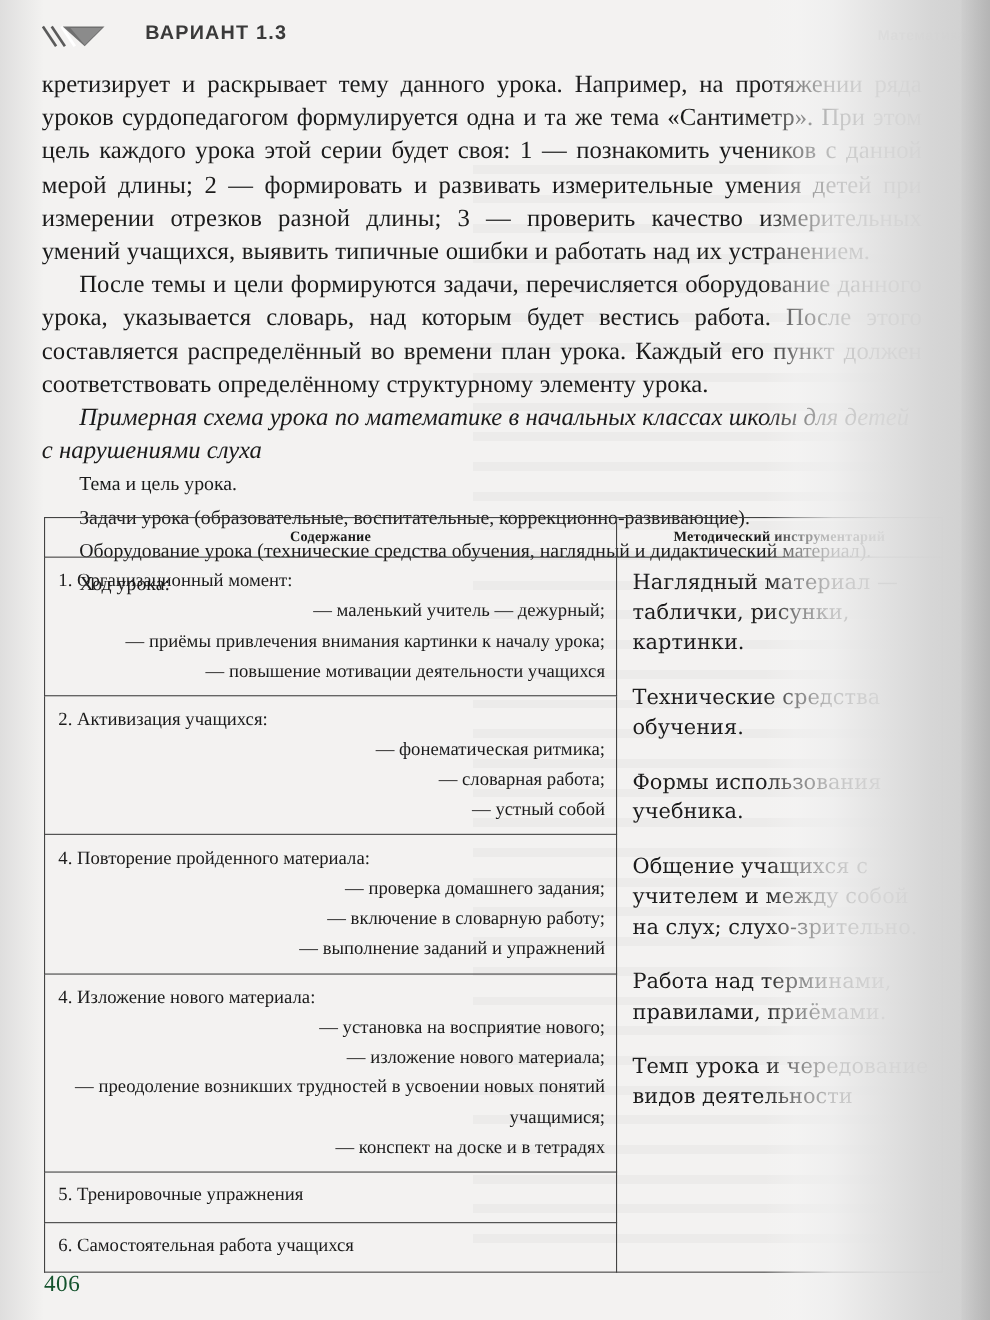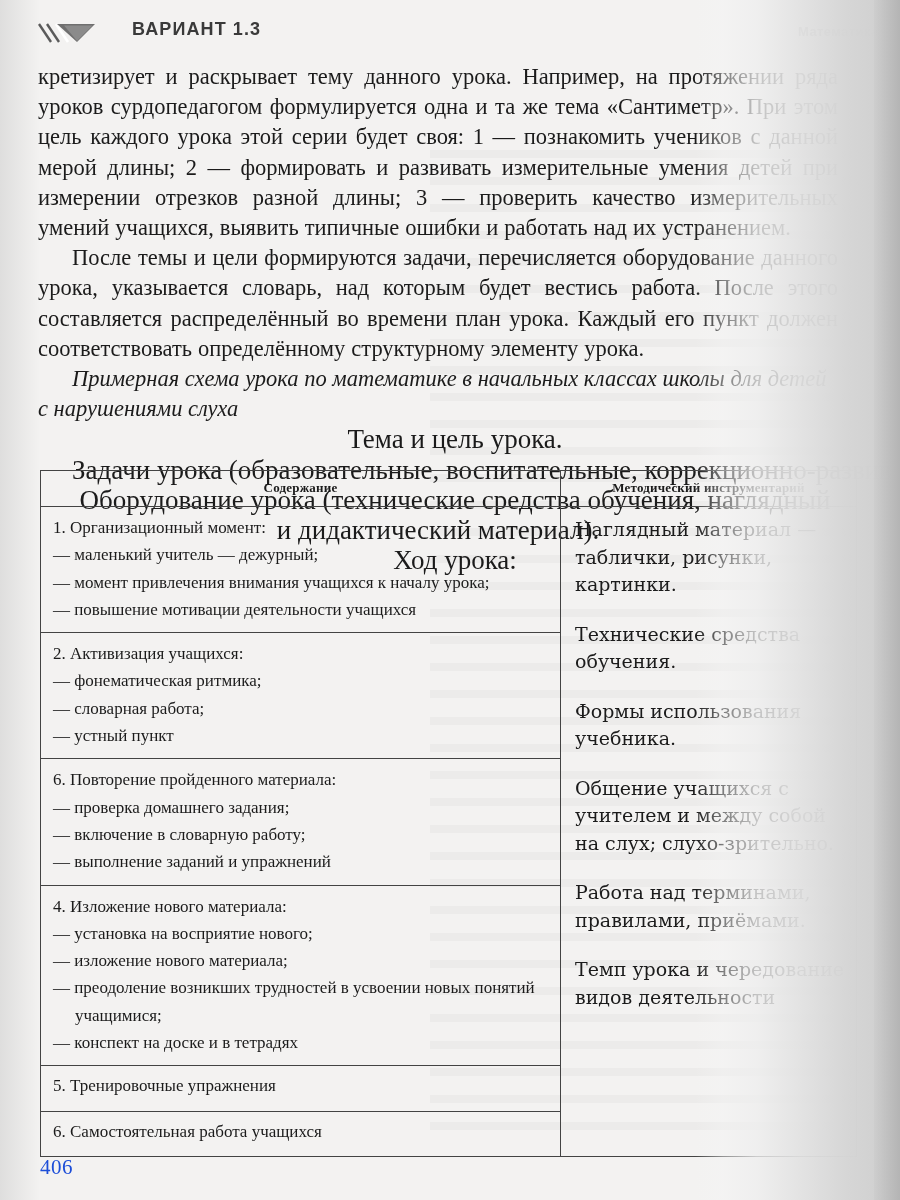--- a/index.html
+++ b/index.html
@@ -142,25 +142,24 @@
 
   .ital-head {
     margin: 0;
     font-style: italic;
     font-size: 22.5px;
     line-height: 30.2px;
     text-indent: 34px;
   }
   .plain-line {
     margin: 0;
-    font-size: 27px;
+    font-size: 18px;
     line-height: 30.2px;
     text-indent: 34px;
     white-space: nowrap;
-    text-align: center;
   }
   .plain-line.wrap { white-space: normal; text-indent: 34px; }
 
   
   .plan-table {
     position: absolute;
     left: 40px;
     top: 470px;
     width: 816px;
     border-collapse: collapse;
@@ -184,20 +183,21 @@
 
   .cell-left {
     font-size: 17px;
     line-height: 27.3px;
   }
   .cell-left .item-title { display: block; }
   .cell-left .dash-item {
     display: block;
     padding-left: 22px;
     text-indent: -22px;
+    text-align: right;
   }
 
   .cell-right {
     font-family: "DejaVu Serif", "Liberation Serif", serif;
     font-size: 19px;
     line-height: 27.5px;
   }
   .cell-right p { margin: 0 0 22px 0; }
   .cell-right p:last-child { margin-bottom: 0; }
 
@@ -205,21 +205,21 @@
 
   
   td.methods { padding: 9px 10px 9px 14px; }
 
   
   .folio {
     position: absolute;
     left: 40px;
     top: 1155px;
     font-size: 21px;
-    color: #1d4ed8;
+    color: #14532d;
     letter-spacing: 0.5px;
   }
 </style>
 </head>
 <body>
 
 <div class="page">
 
   <div class="paper-tone"></div>
   <div class="showthrough"></div>
@@ -262,45 +262,45 @@
         <tr>
           <th>Содержание</th>
           <th>Методический инструментарий</th>
         </tr>
       </thead>
       <tbody>
         <tr>
           <td class="cell-left">
             <span class="item-title">1. Организационный момент:</span>
             <span class="dash-item">— маленький учитель — дежурный;</span>
-            <span class="dash-item">— момент привлечения внимания учащихся к началу урока;</span>
+            <span class="dash-item">— приёмы привлечения внимания картинки к началу урока;</span>
             <span class="dash-item">— повышение мотивации деятельности учащихся</span>
           </td>
           <td class="cell-right methods" rowspan="8">
             <p>Наглядный материал — таблички, рисунки, картинки.</p>
             <p>Технические средства обучения.</p>
             <p>Формы использования учебника.</p>
             <p>Общение учащихся с учителем и между собой на слух; слухо-зрительно.</p>
             <p>Работа над терминами, правилами, приёмами.</p>
             <p>Темп урока и чередование видов деятельности</p>
           </td>
         </tr>
 
         <tr>
           <td class="cell-left">
             <span class="item-title">2. Активизация учащихся:</span>
             <span class="dash-item">— фонематическая ритмика;</span>
             <span class="dash-item">— словарная работа;</span>
-            <span class="dash-item">— устный пункт</span>
-          </td>
-        </tr>
-
-        <tr>
-          <td class="cell-left">
-            <span class="item-title">6. Повторение пройденного материала:</span>
+            <span class="dash-item">— устный собой</span>
+          </td>
+        </tr>
+
+        <tr>
+          <td class="cell-left">
+            <span class="item-title">4. Повторение пройденного материала:</span>
             <span class="dash-item">— проверка домашнего задания;</span>
             <span class="dash-item">— включение в словарную работу;</span>
             <span class="dash-item">— выполнение заданий и упражнений</span>
           </td>
         </tr>
 
         <tr>
           <td class="cell-left">
             <span class="item-title">4. Изложение нового материала:</span>
             <span class="dash-item">— установка на восприятие нового;</span>

